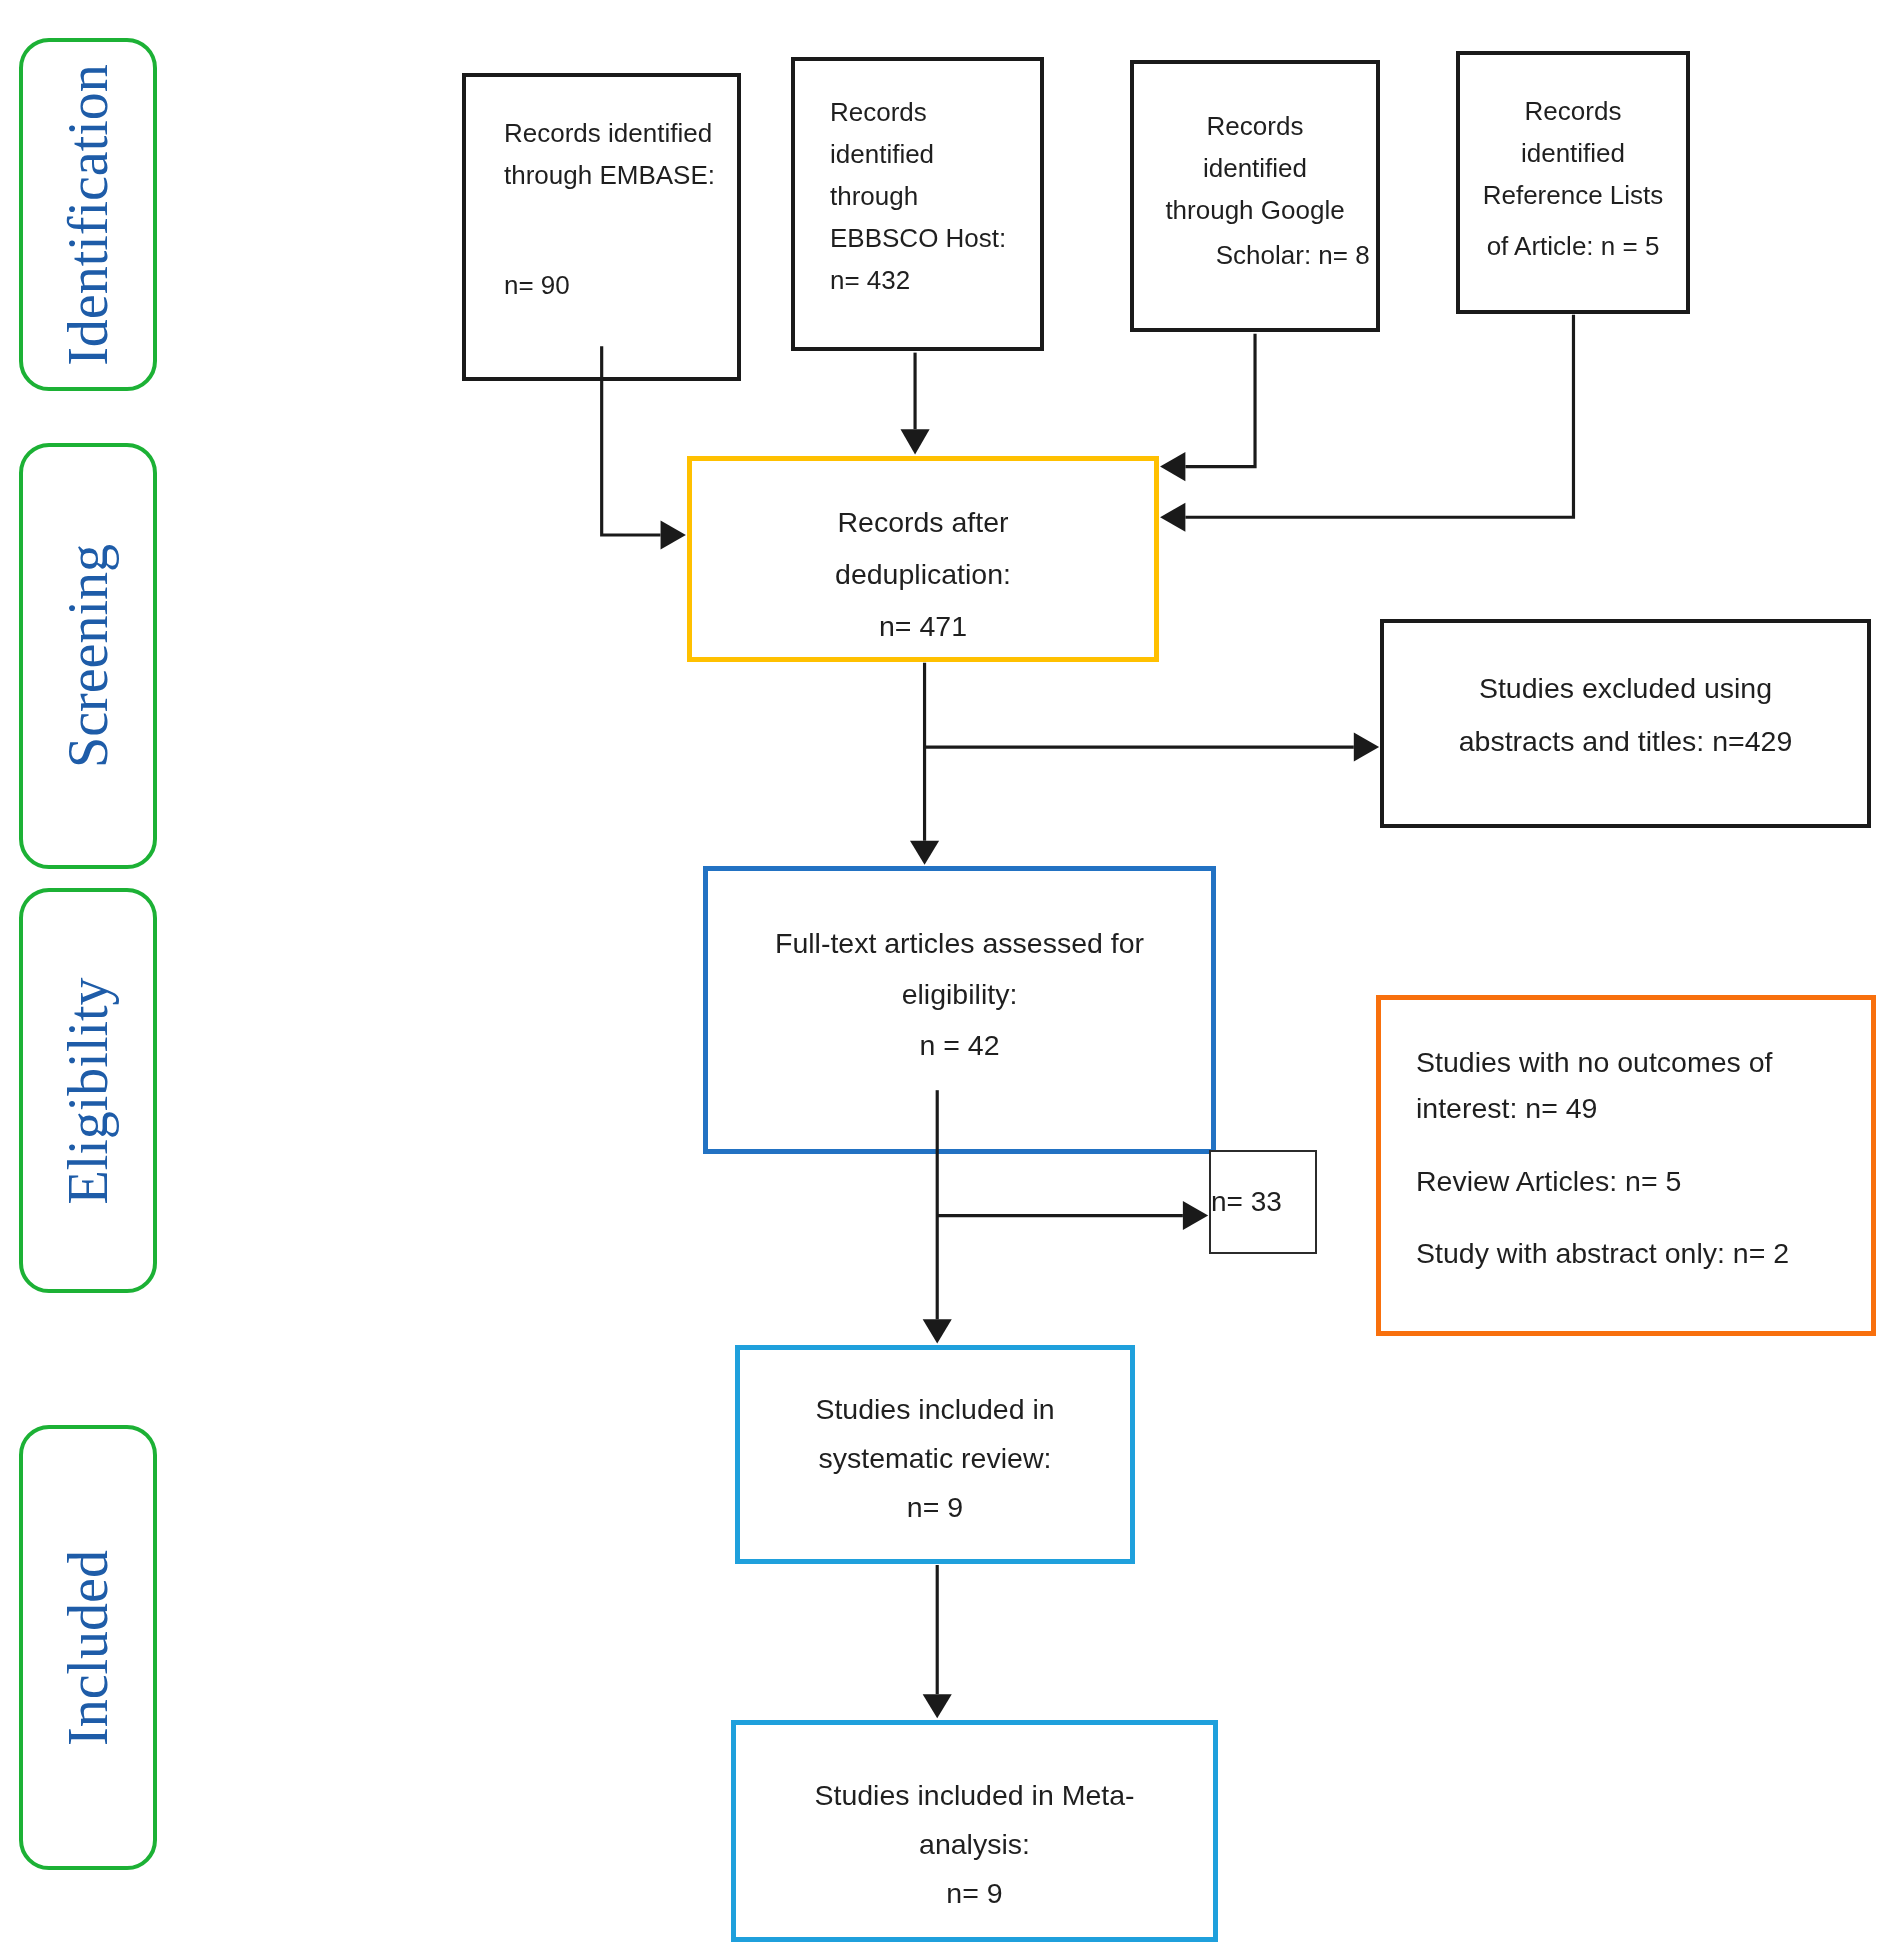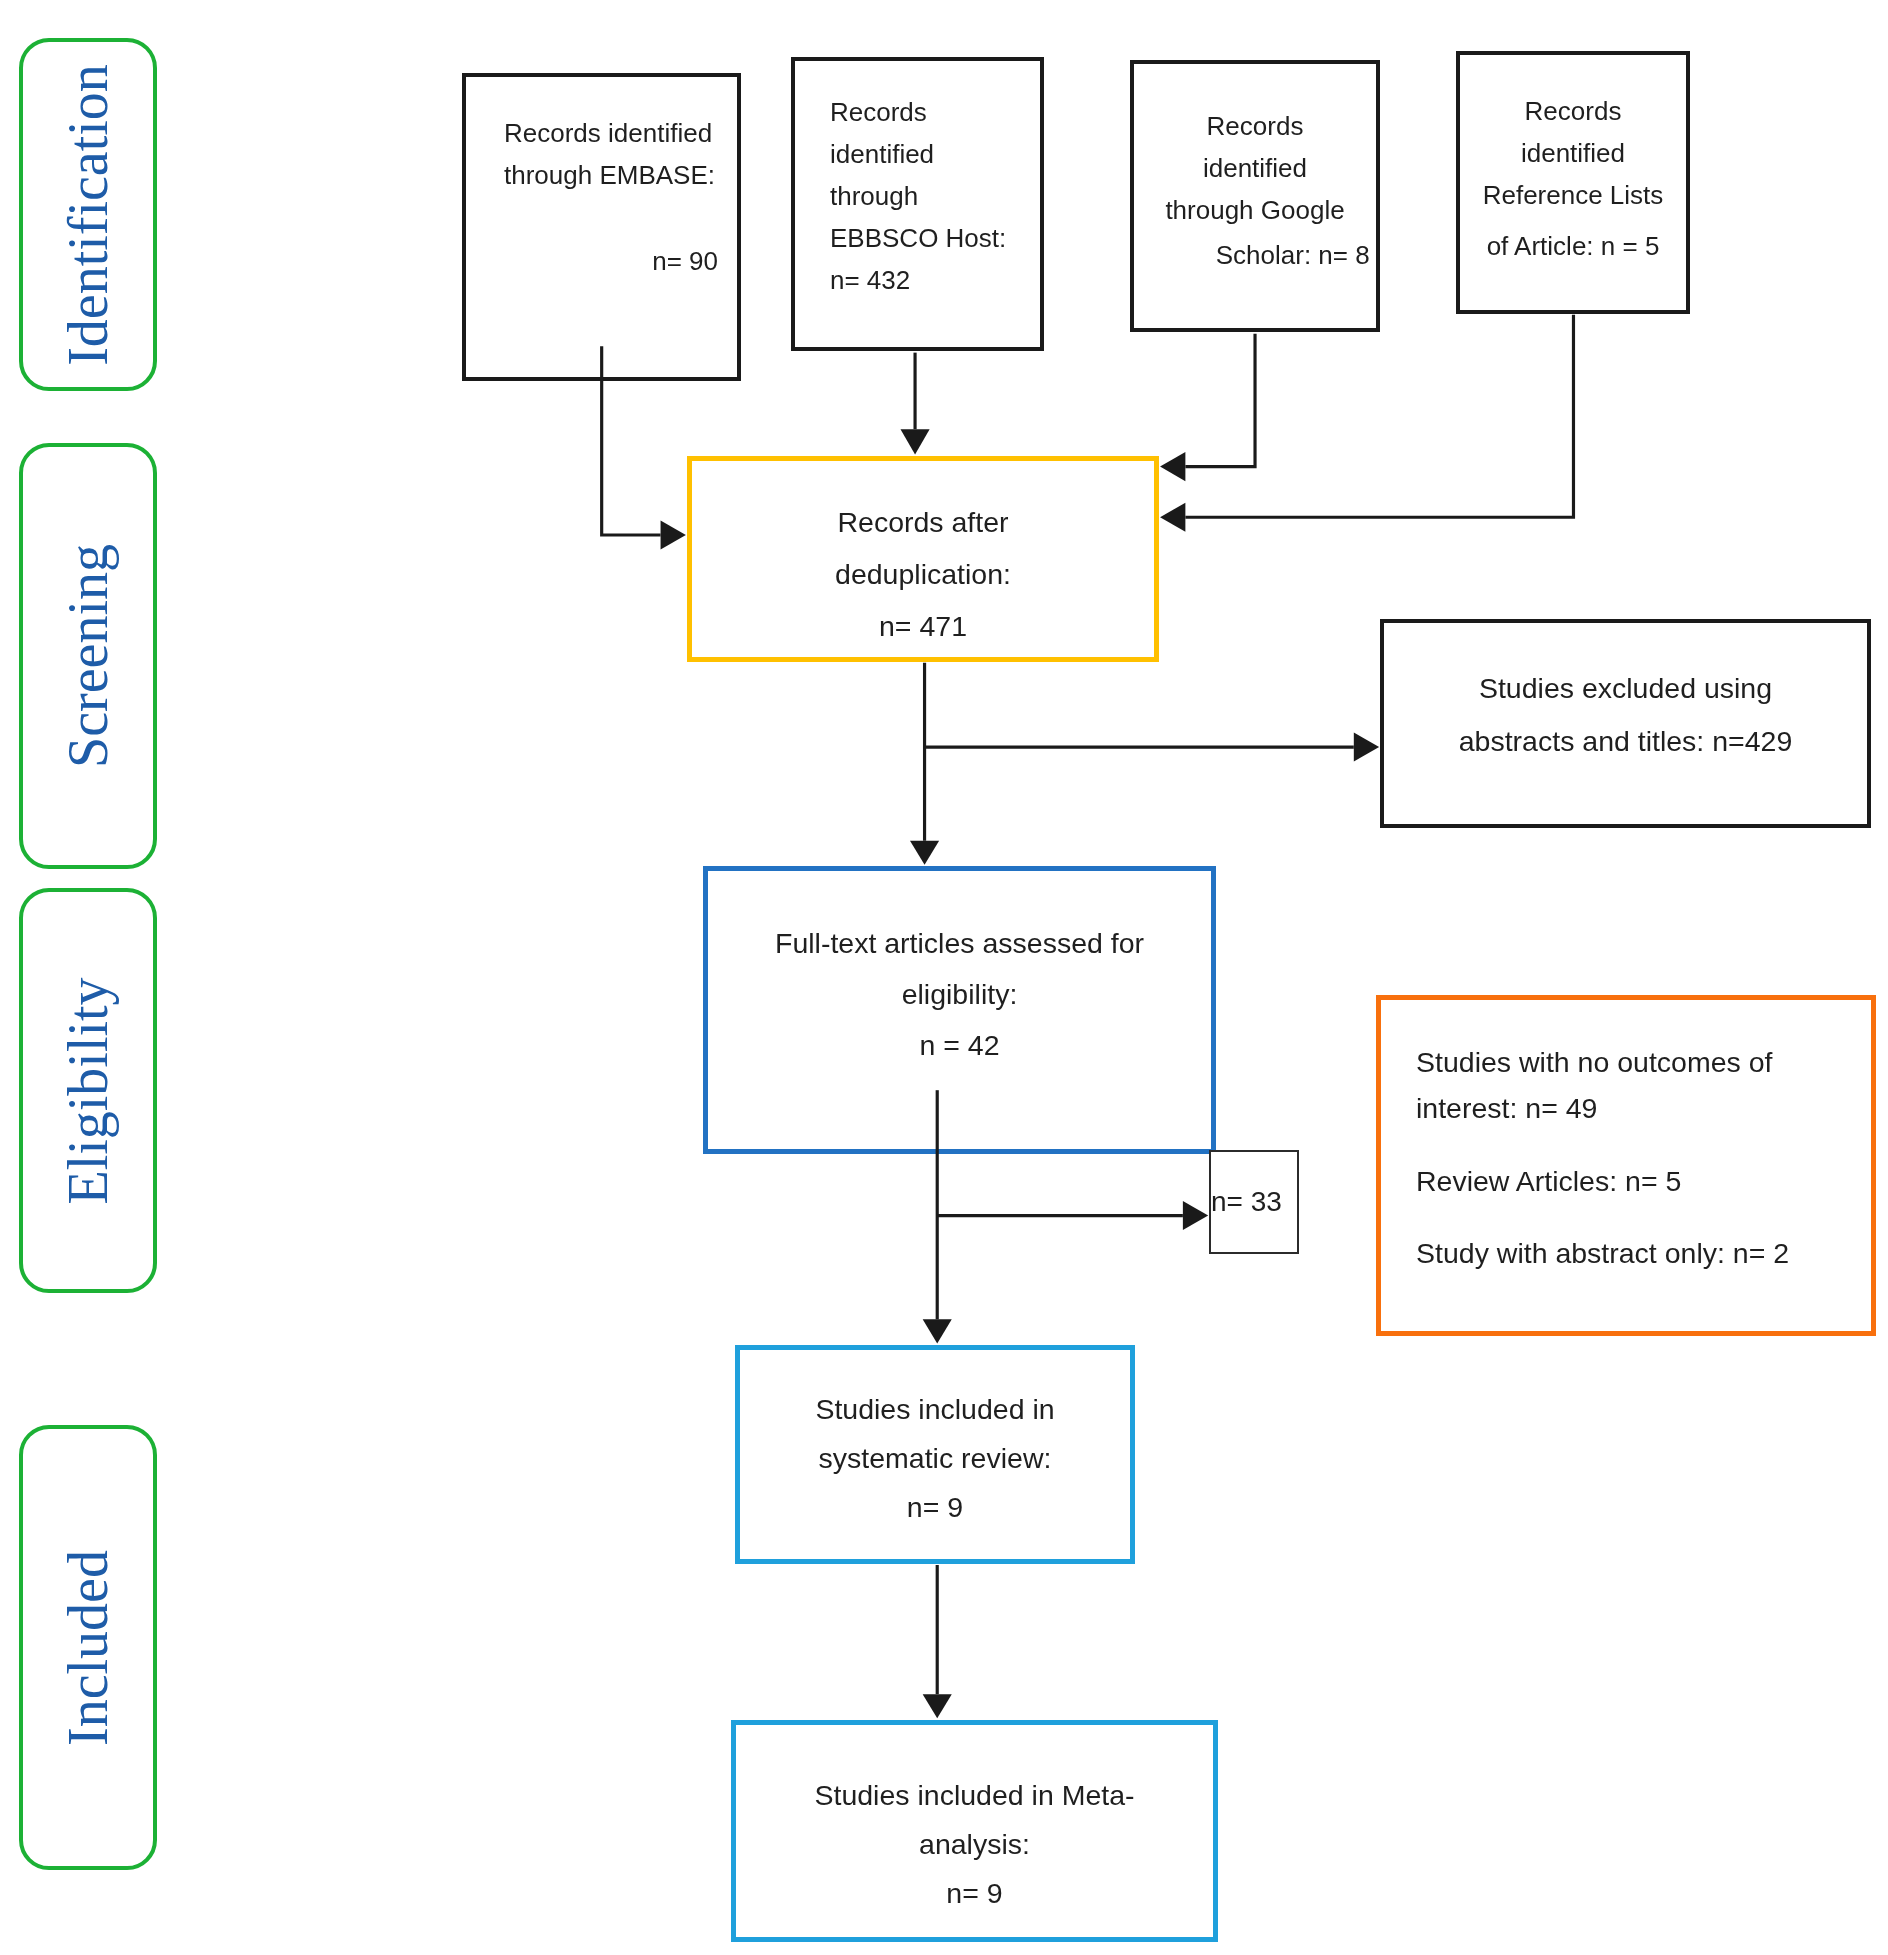--- a/index.html
+++ b/index.html
@@ -18,32 +18,32 @@
          font-family:"Liberation Serif",serif;font-size:56px;color:var(--stage-text);}
   .fbox{position:absolute;background:#fff;box-sizing:border-box;}
   .fbox .bl,.fbox .bv{width:100%;}
   .tbox{font-size:26px;line-height:42px;}
   .bigbox{font-size:28.5px;}
   .black{border:4.4px solid var(--black-border);}
   .center{text-align:center;}
   .left{text-align:left;}
   
   #embase{left:462px;top:73px;width:279px;height:308px;padding:35px 19px 0 38px;}
-  #embase .bv{margin-top:44px;text-align:right;}
+  #embase .bv{margin-top:68px;text-align:left;}
   #ebbsco{left:791px;top:57px;width:253px;height:294px;padding:30px 12.7px 0 35px;}
   #google{left:1130px;top:60px;width:250px;height:272px;padding:41px 6.3px 0 6.3px;}
   #google .bv{margin-top:3px;text-align:right;}
   #reflists{left:1456px;top:51px;width:234px;height:263px;padding:35px 5px 0 5px;}
   #reflists .bv{margin-top:8.9px;}
   #dedup{left:687px;top:456px;width:472px;height:206px;border:5px solid var(--dedup-border);
          padding:35px 12.7px 0 12.7px;line-height:52px;}
   #excluded{left:1380px;top:619px;width:491px;height:209px;padding:39px 12.7px 0 12.7px;line-height:53px;}
   #fulltext{left:703px;top:866px;width:513px;height:288px;border:5px solid var(--fulltext-border);
             padding:47px 12.7px 0 12.7px;line-height:51px;}
-  #n33{left:1209px;top:1150px;width:90px;height:104px;border:2.5px solid #2b2b2b;
+  #n33{left:1209px;top:1150px;width:108px;height:104px;border:2.5px solid #2b2b2b;
        display:flex;align-items:center;justify-content:center;font-size:28px;}
   #reasons{left:1376px;top:995px;width:500px;height:341px;border:5px solid var(--reasons-border);
            padding:39px 19px 0 35px;line-height:46px;}
   #reasons .gap{margin-top:26.6px;}
   #sysreview{left:735px;top:1345px;width:400px;height:219px;border:5px solid var(--included-border);
              padding:35px 12.7px 0 12.7px;line-height:49px;}
   #meta{left:731px;top:1720px;width:487px;height:222px;border:5px solid var(--included-border);
         padding:46px 12.7px 0 12.7px;line-height:49px;}
   .arrows{position:absolute;left:0;top:0;}
   .aline{fill:none;stroke:var(--arrow);stroke-width:5;}

